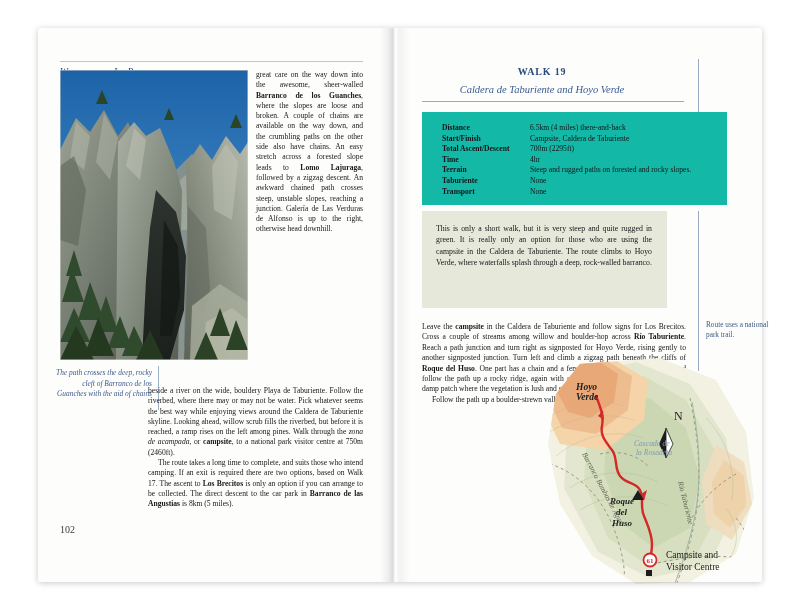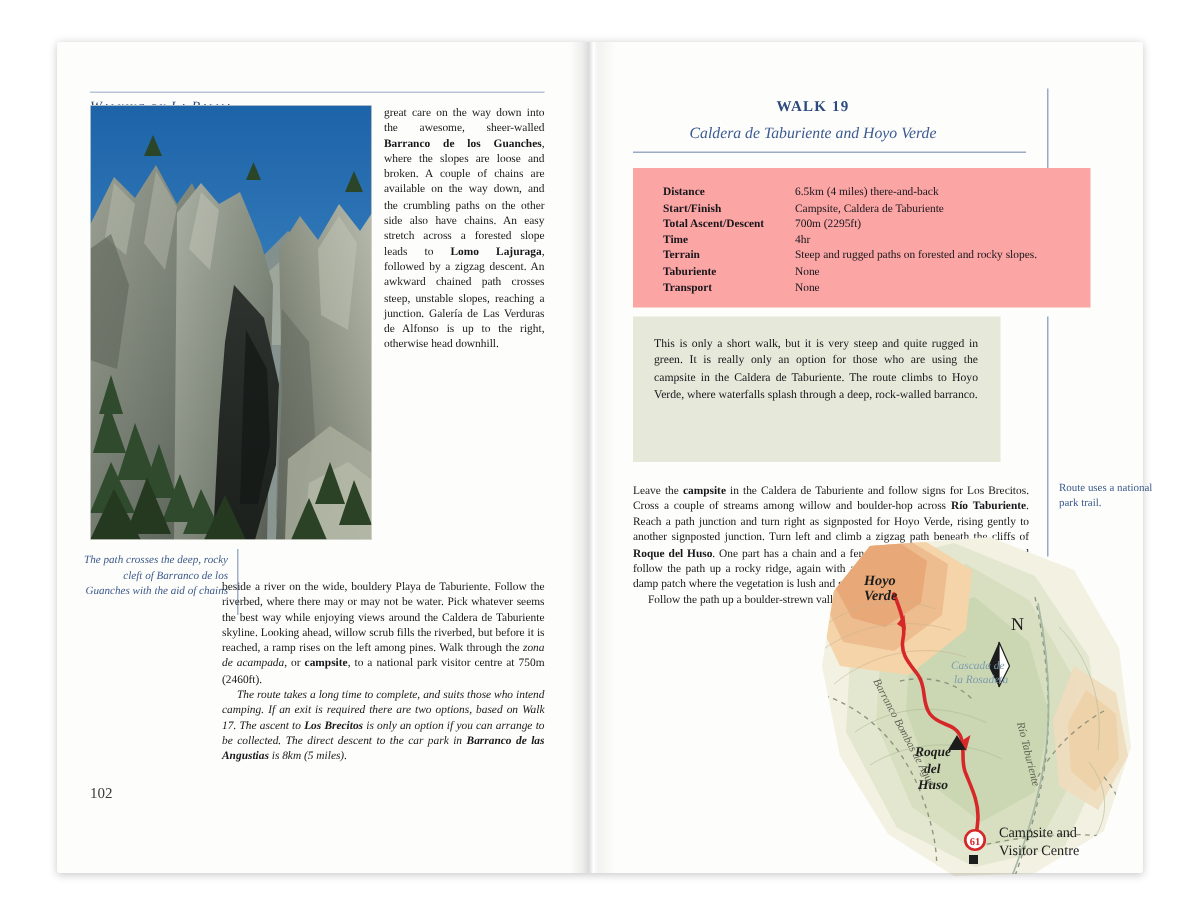--- a/index.html
+++ b/index.html
@@ -117,21 +117,21 @@
     position: absolute;
     left: 110px; top: 358px;
     width: 215px;
     font-size: 7.6px;
     line-height: 10.3px;
     text-align: justify;
     color: #17171a;
     hyphens: auto;
   }
   .lp-col p, .lp-wide p { margin: 0; }
-  .lp-wide p + p { text-indent: 10px; font-style: italic; }
+  .lp-wide p + p { text-indent: 10px; }
   .lp-col p + p { text-indent: 10px; }
 
   .folio {
     position: absolute;
     left: 22px; top: 496px;
     font-size: 10px;
     color: #3b3b3e;
   }
 
   
@@ -164,21 +164,21 @@
     position: absolute;
     left: 298px; top: 31px;
     width: 1px; height: 62px;
     background: #9aa9c4;
   }
 
   .info-box {
     position: absolute;
     left: 22px; top: 84px;
     width: 305px; height: 93px;
-    background: #fca5a5;
+    background: #14b8a6;
   }
   .info-row {
     position: absolute;
     font-size: 7.6px;
     line-height: 10.6px;
     color: #15151a;
   }
   .info-labels { left: 20px; top: 11px; font-weight: bold; }
   .info-values { left: 108px; top: 11px; }
   .info-labels div, .info-values div { height: 10.6px; white-space: nowrap; }

